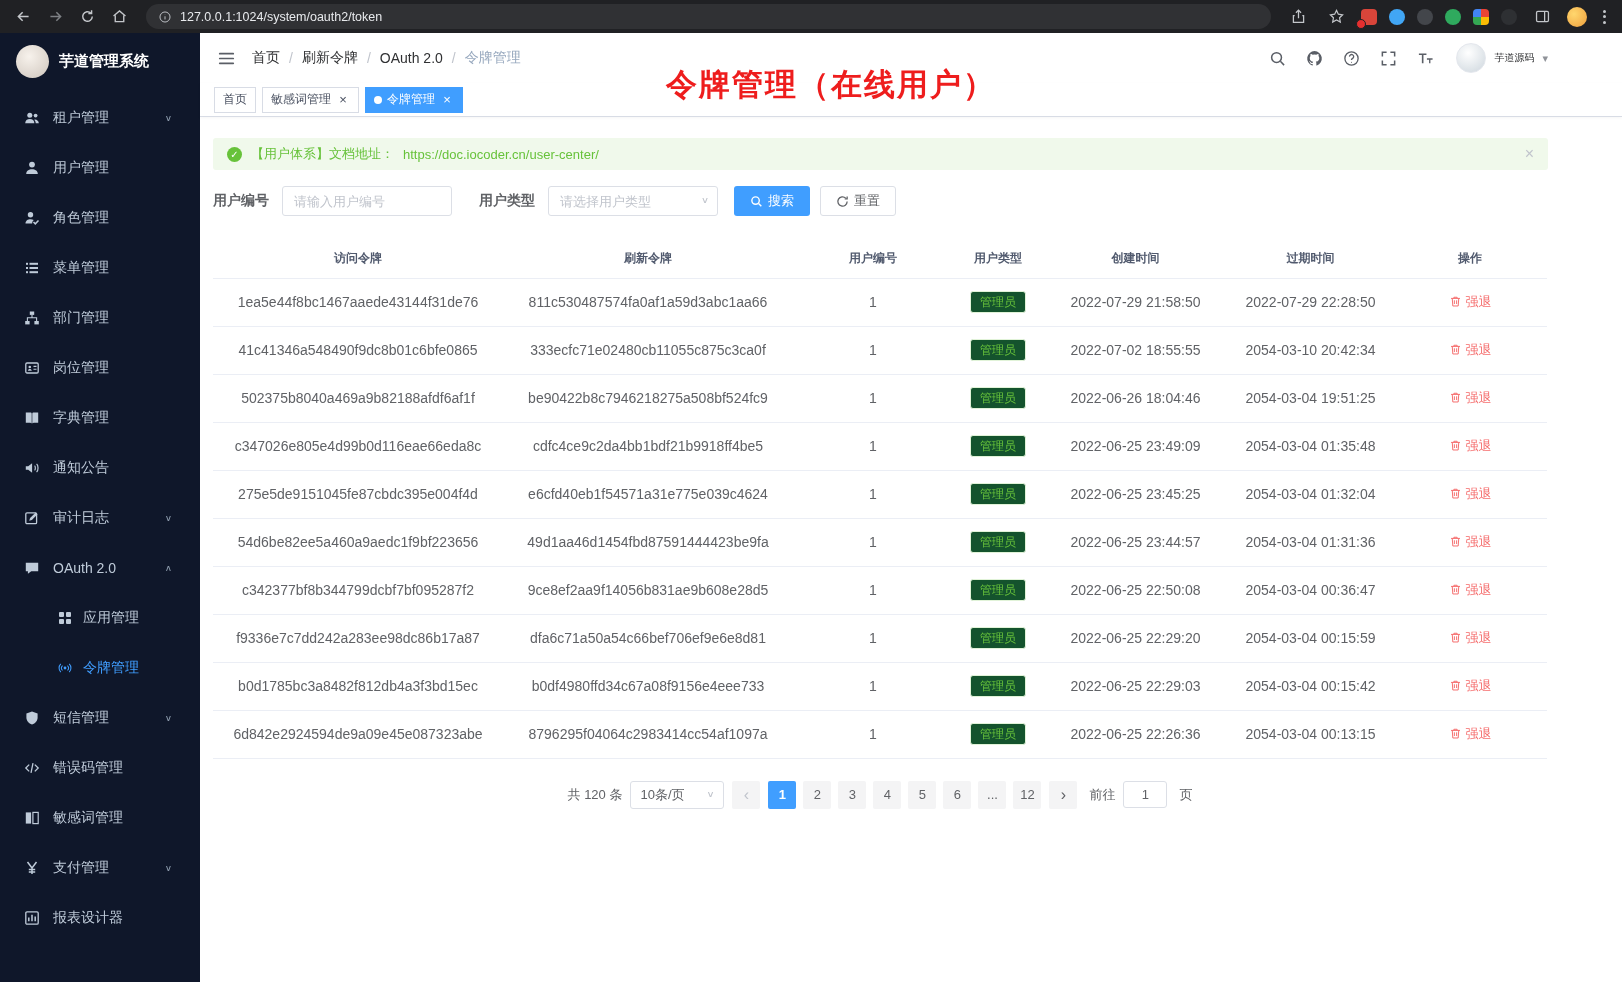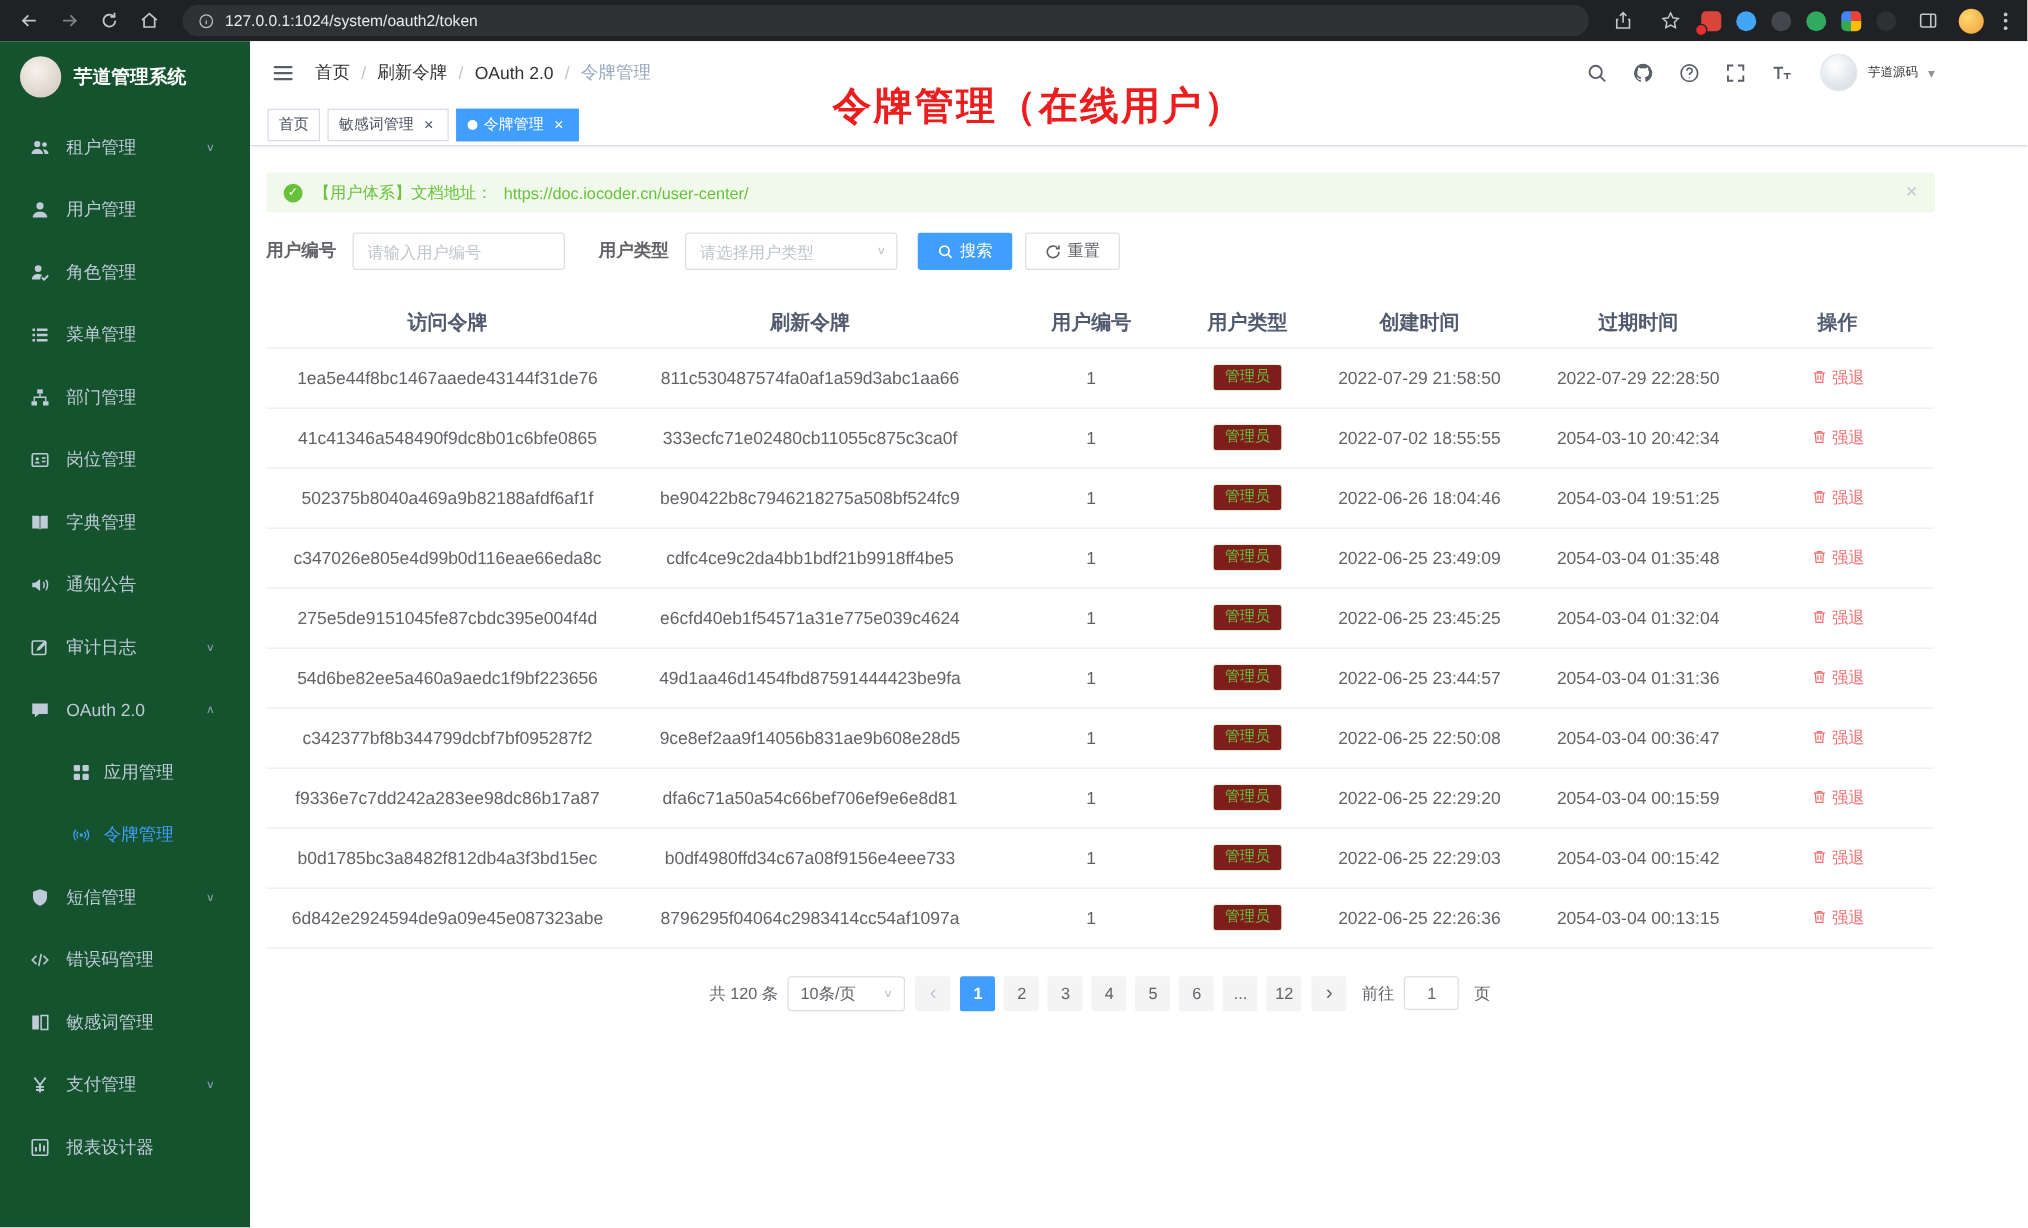--- a/index.html
+++ b/index.html
@@ -25,21 +25,21 @@
   .ext-dark2 { background:#2e3033; }
   .ext-badge { position:absolute; left:-5px; bottom:-4px; width:10px; height:10px; border-radius:5px; background:#e62f2f; border:1px solid #202124; }
   .b-avatar { width:20px; height:20px; border-radius:50%; background:radial-gradient(circle at 35% 35%, #ffd76e, #ef9f3c); cursor:pointer; }
   .dots-v { display:flex; flex-direction:column; gap:2.5px; padding:0 4px; cursor:pointer; }
   .dots-v i { width:3px; height:3px; border-radius:50%; background:#c3c6ca; }
 
   
   .app { display:flex; height:949px; }
 
   
-  .sidebar { width:200px; background:#14532d; flex:0 0 auto; overflow:hidden; }
+  .sidebar { width:200px; background:#0f172a; flex:0 0 auto; overflow:hidden; }
   .logo { height:56px; display:flex; align-items:center; gap:10px; padding:0 16px; cursor:pointer; }
   .logo-avatar { width:33px; height:33px; border-radius:50%; background:radial-gradient(circle at 40% 35%, #f7f2ec, #cfc6bd); flex:0 0 auto; }
   .logo-title { color:#fff; font-size:15px; font-weight:bold; white-space:nowrap; }
   .menu { padding-top:4px; }
   .menu-item { height:50px; display:flex; align-items:center; padding:0 28px 0 24px; color:#bfcbd9; font-size:14px; cursor:pointer; white-space:nowrap; }
   .menu-item .mi { width:16px; height:16px; margin-right:13px; display:flex; flex:0 0 auto; }
   .menu-item .mi svg { width:16px; height:16px; }
   .menu-item.sub { padding-left:58px; }
   .menu-item.sub .mi { width:14px; height:14px; margin-right:11px; }
   .menu-item.sub .mi svg { width:14px; height:14px; }
@@ -84,23 +84,23 @@
   .field { position:relative; display:flex; }
   .field input { width:170px; height:30px; border:1px solid #dcdfe6; border-radius:3px; padding:0 11px; font-size:13px; color:#606266; outline:none; font-family:inherit; background:#fff; }
   .field input::placeholder { color:#c0c4cc; }
   .field.select input { padding-right:26px; cursor:pointer; }
   .sel-arrow { position:absolute; right:9px; top:50%; transform:translateY(-55%) scaleY(.8); color:#c0c4cc; font-size:11px; pointer-events:none; }
   .btn { height:30px; border-radius:3px; font-size:13px; display:inline-flex; align-items:center; gap:5px; padding:0 15px; cursor:pointer; border:1px solid transparent; font-family:inherit; }
   .btn.primary { background:#409eff; color:#fff; margin-left:16px; }
   .btn.plain { background:#fff; border-color:#dcdfe6; color:#606266; margin-left:10px; }
 
   table.grid { width:1334px; table-layout:fixed; border-collapse:collapse; margin-top:19px; }
-  table.grid th { height:38px; font-size:16px; font-weight:bold; color:#515a6e; text-align:center; border-bottom:1px solid #ebeef5; }
+  table.grid th { height:38px; font-size:12px; font-weight:bold; color:#515a6e; text-align:center; border-bottom:1px solid #ebeef5; }
   table.grid td { height:48px; font-size:14px; color:#606266; text-align:center; border-bottom:1px solid #ebeef5; white-space:nowrap; overflow:hidden; }
-  .badge { display:inline-block; padding:0 9px; height:22px; line-height:20px; font-size:12px; color:#67c23a; background:#7f1d1d; border:1px solid #e1f3d8; border-radius:3px;font-family:Liberation Mono, monospace; }
+  .badge { display:inline-block; padding:0 9px; height:22px; line-height:20px; font-size:12px; color:#67c23a; background:#14532d; border:1px solid #e1f3d8; border-radius:3px; }
   .kick { display:inline-flex; align-items:center; gap:4px; color:#f56c6c; font-size:13px; cursor:pointer; }
   .kick svg { width:13px; height:13px; }
 
   .pagination { width:1334px; display:flex; align-items:center; justify-content:center; gap:8px; margin-top:22px; font-size:13px; color:#606266; }
   .psize { width:94px; height:28px; border:1px solid #dcdfe6; border-radius:3px; display:flex; align-items:center; justify-content:space-between; padding:0 9px; background:#fff; cursor:pointer; }
   .psize .sel-arrow { position:static; transform:scaleY(.8); }
   .pg { min-width:28px; height:28px; border:none; border-radius:2px; background:#f4f4f5; color:#606266; font-size:13px; display:inline-flex; align-items:center; justify-content:center; padding:0 5px; cursor:pointer; font-family:inherit; }
   .pg.active { background:#409eff; color:#fff; font-weight:bold; }
   .pg.nav { font-size:16px; }
   .pg.disabled { color:#c0c4cc; cursor:default; }

